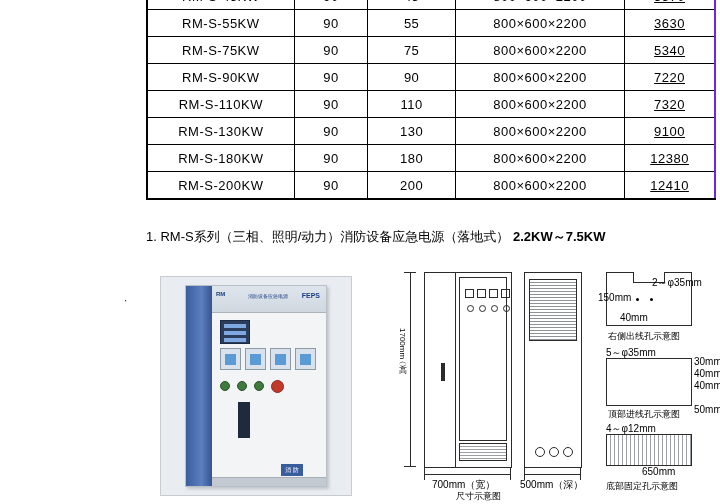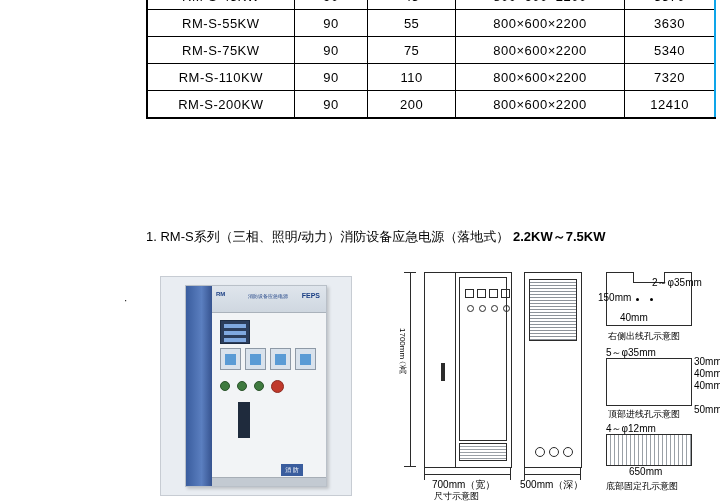--- a/index.html
+++ b/index.html
@@ -23,21 +23,21 @@
     padding:0;
     letter-spacing:0.5px;
   }
   .col-model{width:148px;}
   .col-a{width:74px;}
   .col-b{width:88px;margin-top:13px;}
   .col-dim{width:170px;font-size:12px;}
   .col-w{width:90px;}
   
   .spec-table td:first-child{border-left:2px solid #000;}
-  .spec-table td:last-child{border-right:2px solid #0ea5e9;}
+  .spec-table td:last-child{border-right:2px solid #6d28d9;text-decoration:underline;}
   .spec-table tr:last-child td{border-bottom:2px solid #000;}
 
   
   .caption{
     position:absolute;left:146px;top:228px;
     font-size:13px;white-space:nowrap;
   }
   .caption .bold{font-weight:bold;}
 
   
@@ -161,25 +161,46 @@
       <td class="col-w">3630</td>
     </tr>
     <tr>
       <td class="col-model">RM-S-75KW</td>
       <td class="col-a">90</td>
       <td class="col-b">75</td>
       <td class="col-dim">800×600×2200</td>
       <td class="col-w">5340</td>
     </tr>
     <tr>
+      <td class="col-model">RM-S-90KW</td>
+      <td class="col-a">90</td>
+      <td class="col-b">90</td>
+      <td class="col-dim">800×600×2200</td>
+      <td class="col-w">7220</td>
+    </tr>
+    <tr>
       <td class="col-model">RM-S-110KW</td>
       <td class="col-a">90</td>
       <td class="col-b">110</td>
       <td class="col-dim">800×600×2200</td>
       <td class="col-w">7320</td>
+    </tr>
+    <tr>
+      <td class="col-model">RM-S-130KW</td>
+      <td class="col-a">90</td>
+      <td class="col-b">130</td>
+      <td class="col-dim">800×600×2200</td>
+      <td class="col-w">9100</td>
+    </tr>
+    <tr>
+      <td class="col-model">RM-S-180KW</td>
+      <td class="col-a">90</td>
+      <td class="col-b">180</td>
+      <td class="col-dim">800×600×2200</td>
+      <td class="col-w">12380</td>
     </tr>
     <tr>
       <td class="col-model">RM-S-200KW</td>
       <td class="col-a">90</td>
       <td class="col-b">200</td>
       <td class="col-dim">800×600×2200</td>
       <td class="col-w">12410</td>
     </tr>
   </tbody>
 </table>
@@ -262,36 +283,36 @@
   <div class="hline" style="left:424px;top:216px;width:86px;"></div>
   <div class="vline" style="left:424px;top:210px;height:12px;"></div>
   <div class="vline" style="left:510px;top:210px;height:12px;"></div>
   <div class="dim-label" style="left:432px;top:220px;">700mm（宽）</div>
 
   <div class="hline" style="left:524px;top:216px;width:56px;"></div>
   <div class="vline" style="left:524px;top:210px;height:12px;"></div>
   <div class="vline" style="left:580px;top:210px;height:12px;"></div>
   <div class="dim-label" style="left:520px;top:220px;">500mm（深）</div>
 
-  <div class="cap-small" style="left:434px;top:232px;">尺寸示意图</div>
+  <div class="cap-small" style="left:456px;top:232px;">尺寸示意图</div>
 
   <div class="detail1"></div>
   <div class="tick-dot" style="left:636px;top:40px;"></div>
   <div class="tick-dot" style="left:650px;top:40px;"></div>
   <div class="dim-label" style="left:652px;top:18px;">2～φ35mm</div>
   <div class="dim-label" style="left:598px;top:34px;">150mm</div>
   <div class="dim-label" style="left:620px;top:54px;">40mm</div>
   <div class="cap-small" style="left:608px;top:72px;">右侧出线孔示意图</div>
 
   <div class="detail2"></div>
   <div class="dim-label" style="left:606px;top:88px;">5～φ35mm</div>
   <div class="dim-label" style="left:694px;top:98px;">30mm</div>
   <div class="dim-label" style="left:694px;top:110px;">40mm</div>
   <div class="dim-label" style="left:694px;top:122px;">40mm</div>
   <div class="dim-label" style="left:694px;top:146px;">50mm</div>
   <div class="cap-small" style="left:608px;top:150px;text-align:right;">顶部进线孔示意图</div>
 
   <div class="detail3"></div>
   <div class="dim-label" style="left:606px;top:164px;">4～φ12mm</div>
-  <div class="dim-label" style="left:617px;top:208px;padding-left:12px;">650mm</div>
+  <div class="dim-label" style="left:630px;top:208px;padding-left:12px;">650mm</div>
   <div class="cap-small" style="left:606px;top:222px;">底部固定孔示意图</div>
 
 </div>
 
 </body></html>

